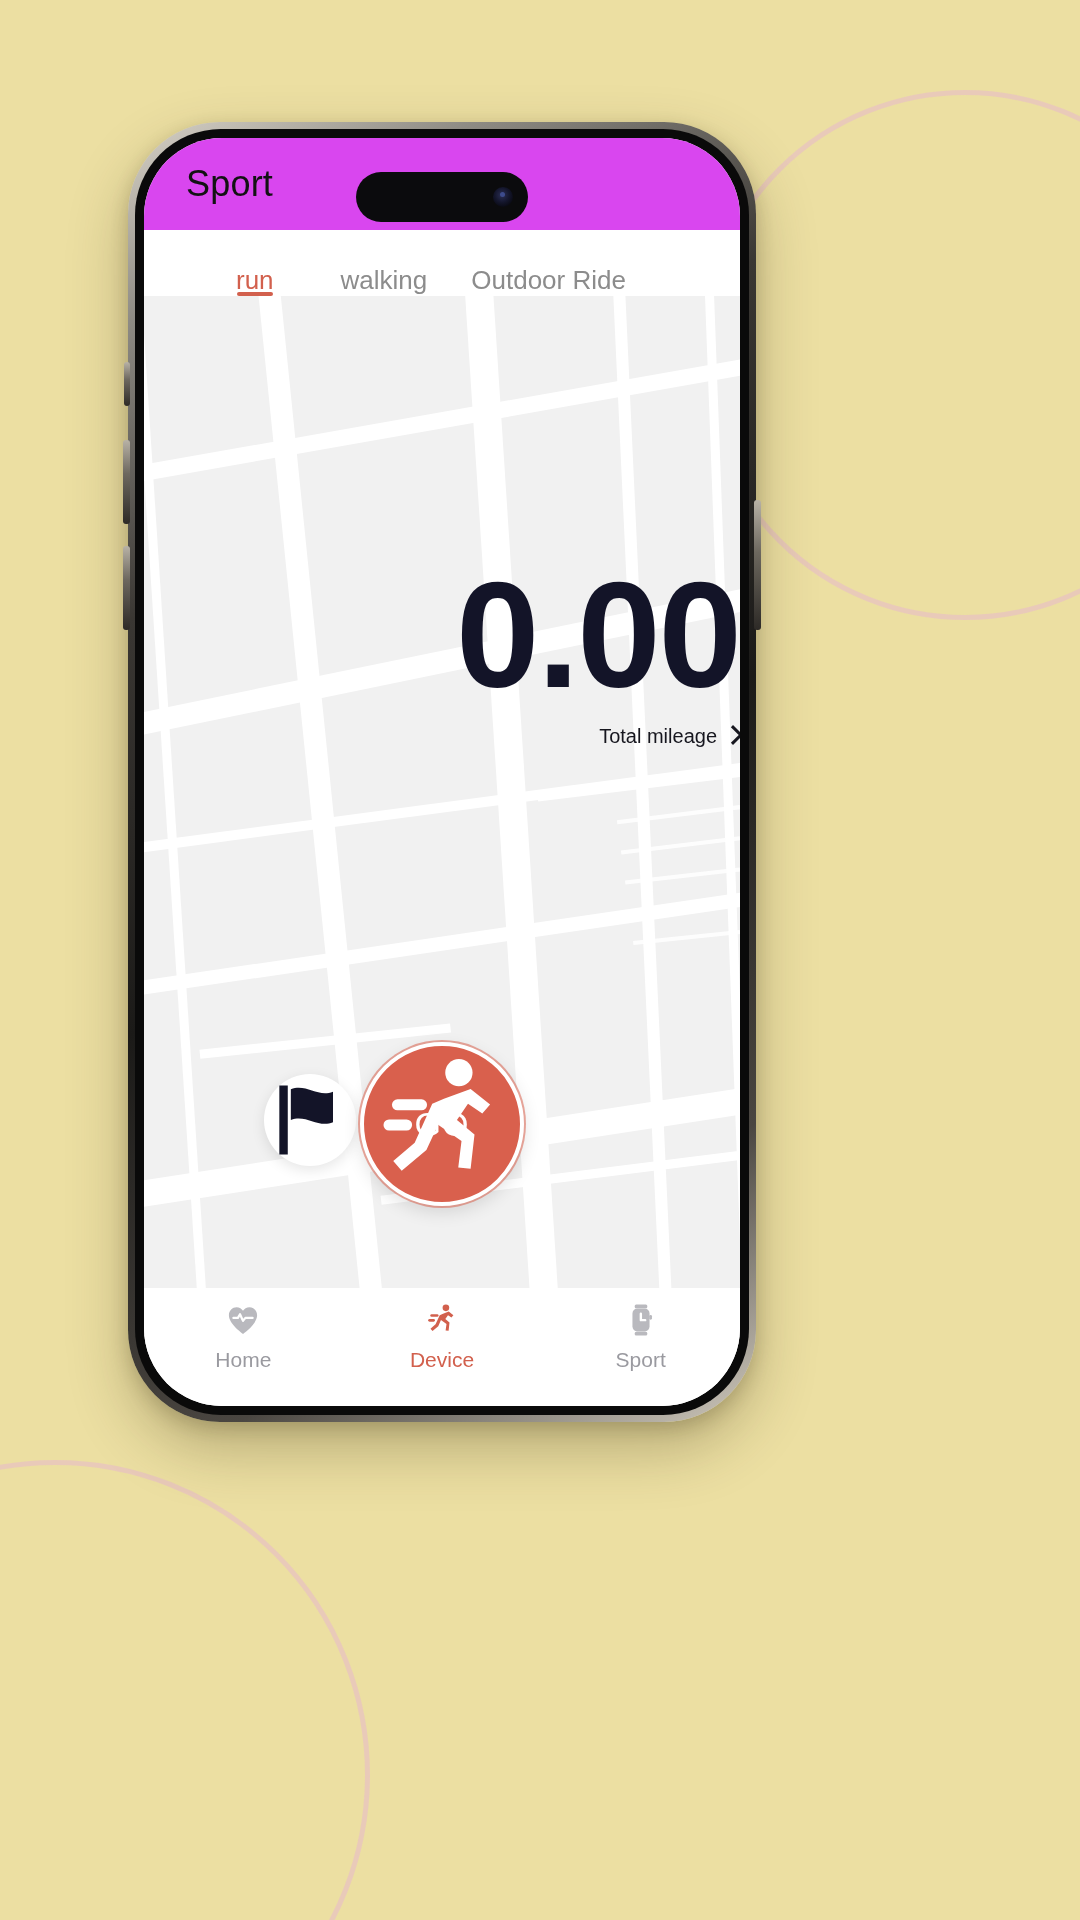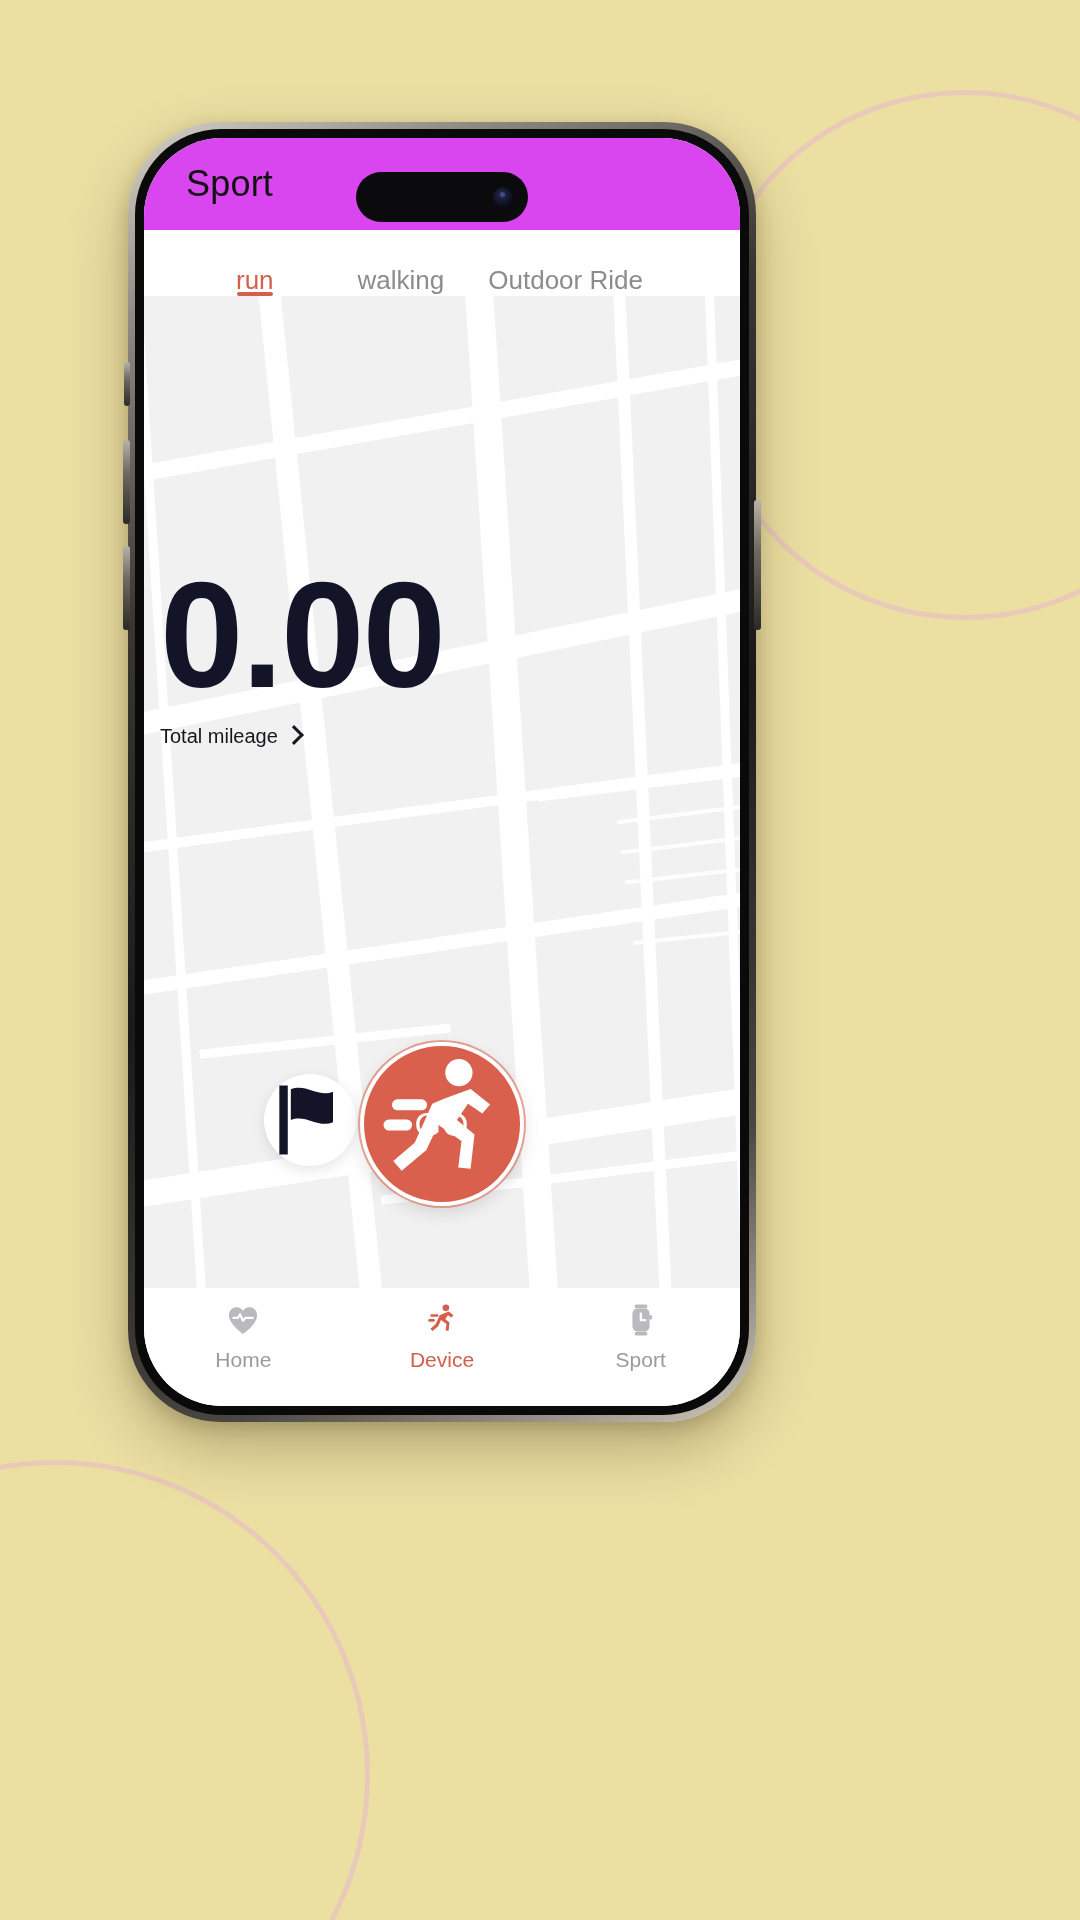--- a/index.html
+++ b/index.html
@@ -134,21 +134,21 @@
     position: relative;
     z-index: 30;
   }
   .tab {
     position: relative;
     font-size: 26px;
     color: #8c8c8c;
     white-space: nowrap;
   }
   .tab.t0 { margin-left: 58px; }
-  .tab.t1 { margin-left: 84px; }
+  .tab.t1 { margin-left: 67px; }
   .tab.t2 { margin-left: 44px; }
   .tab.active { color: #d2604d; }
   .tab.active .tab-underline {
     position: absolute;
     left: 1px; right: 1px;
     bottom: 0;
     height: 4px;
     border-radius: 2px;
     background: #d2604d;
   }
@@ -160,21 +160,21 @@
     background: #f2f2f2;
     overflow: hidden;
   }
   #map svg { position: absolute; inset: 0; width: 100%; height: 100%; }
 
   
   #mileage-block {
     position: absolute;
     left: 16px; right: 0;
     top: 268px;
-    text-align: left;
+    text-align: right;
     z-index: 10;
   }
   #mileage-value {
     font-size: 150px;
     line-height: .95;
     color: #131428;
     font-weight: 700;
     letter-spacing: -2px;
   }
   #mileage-label-row {

